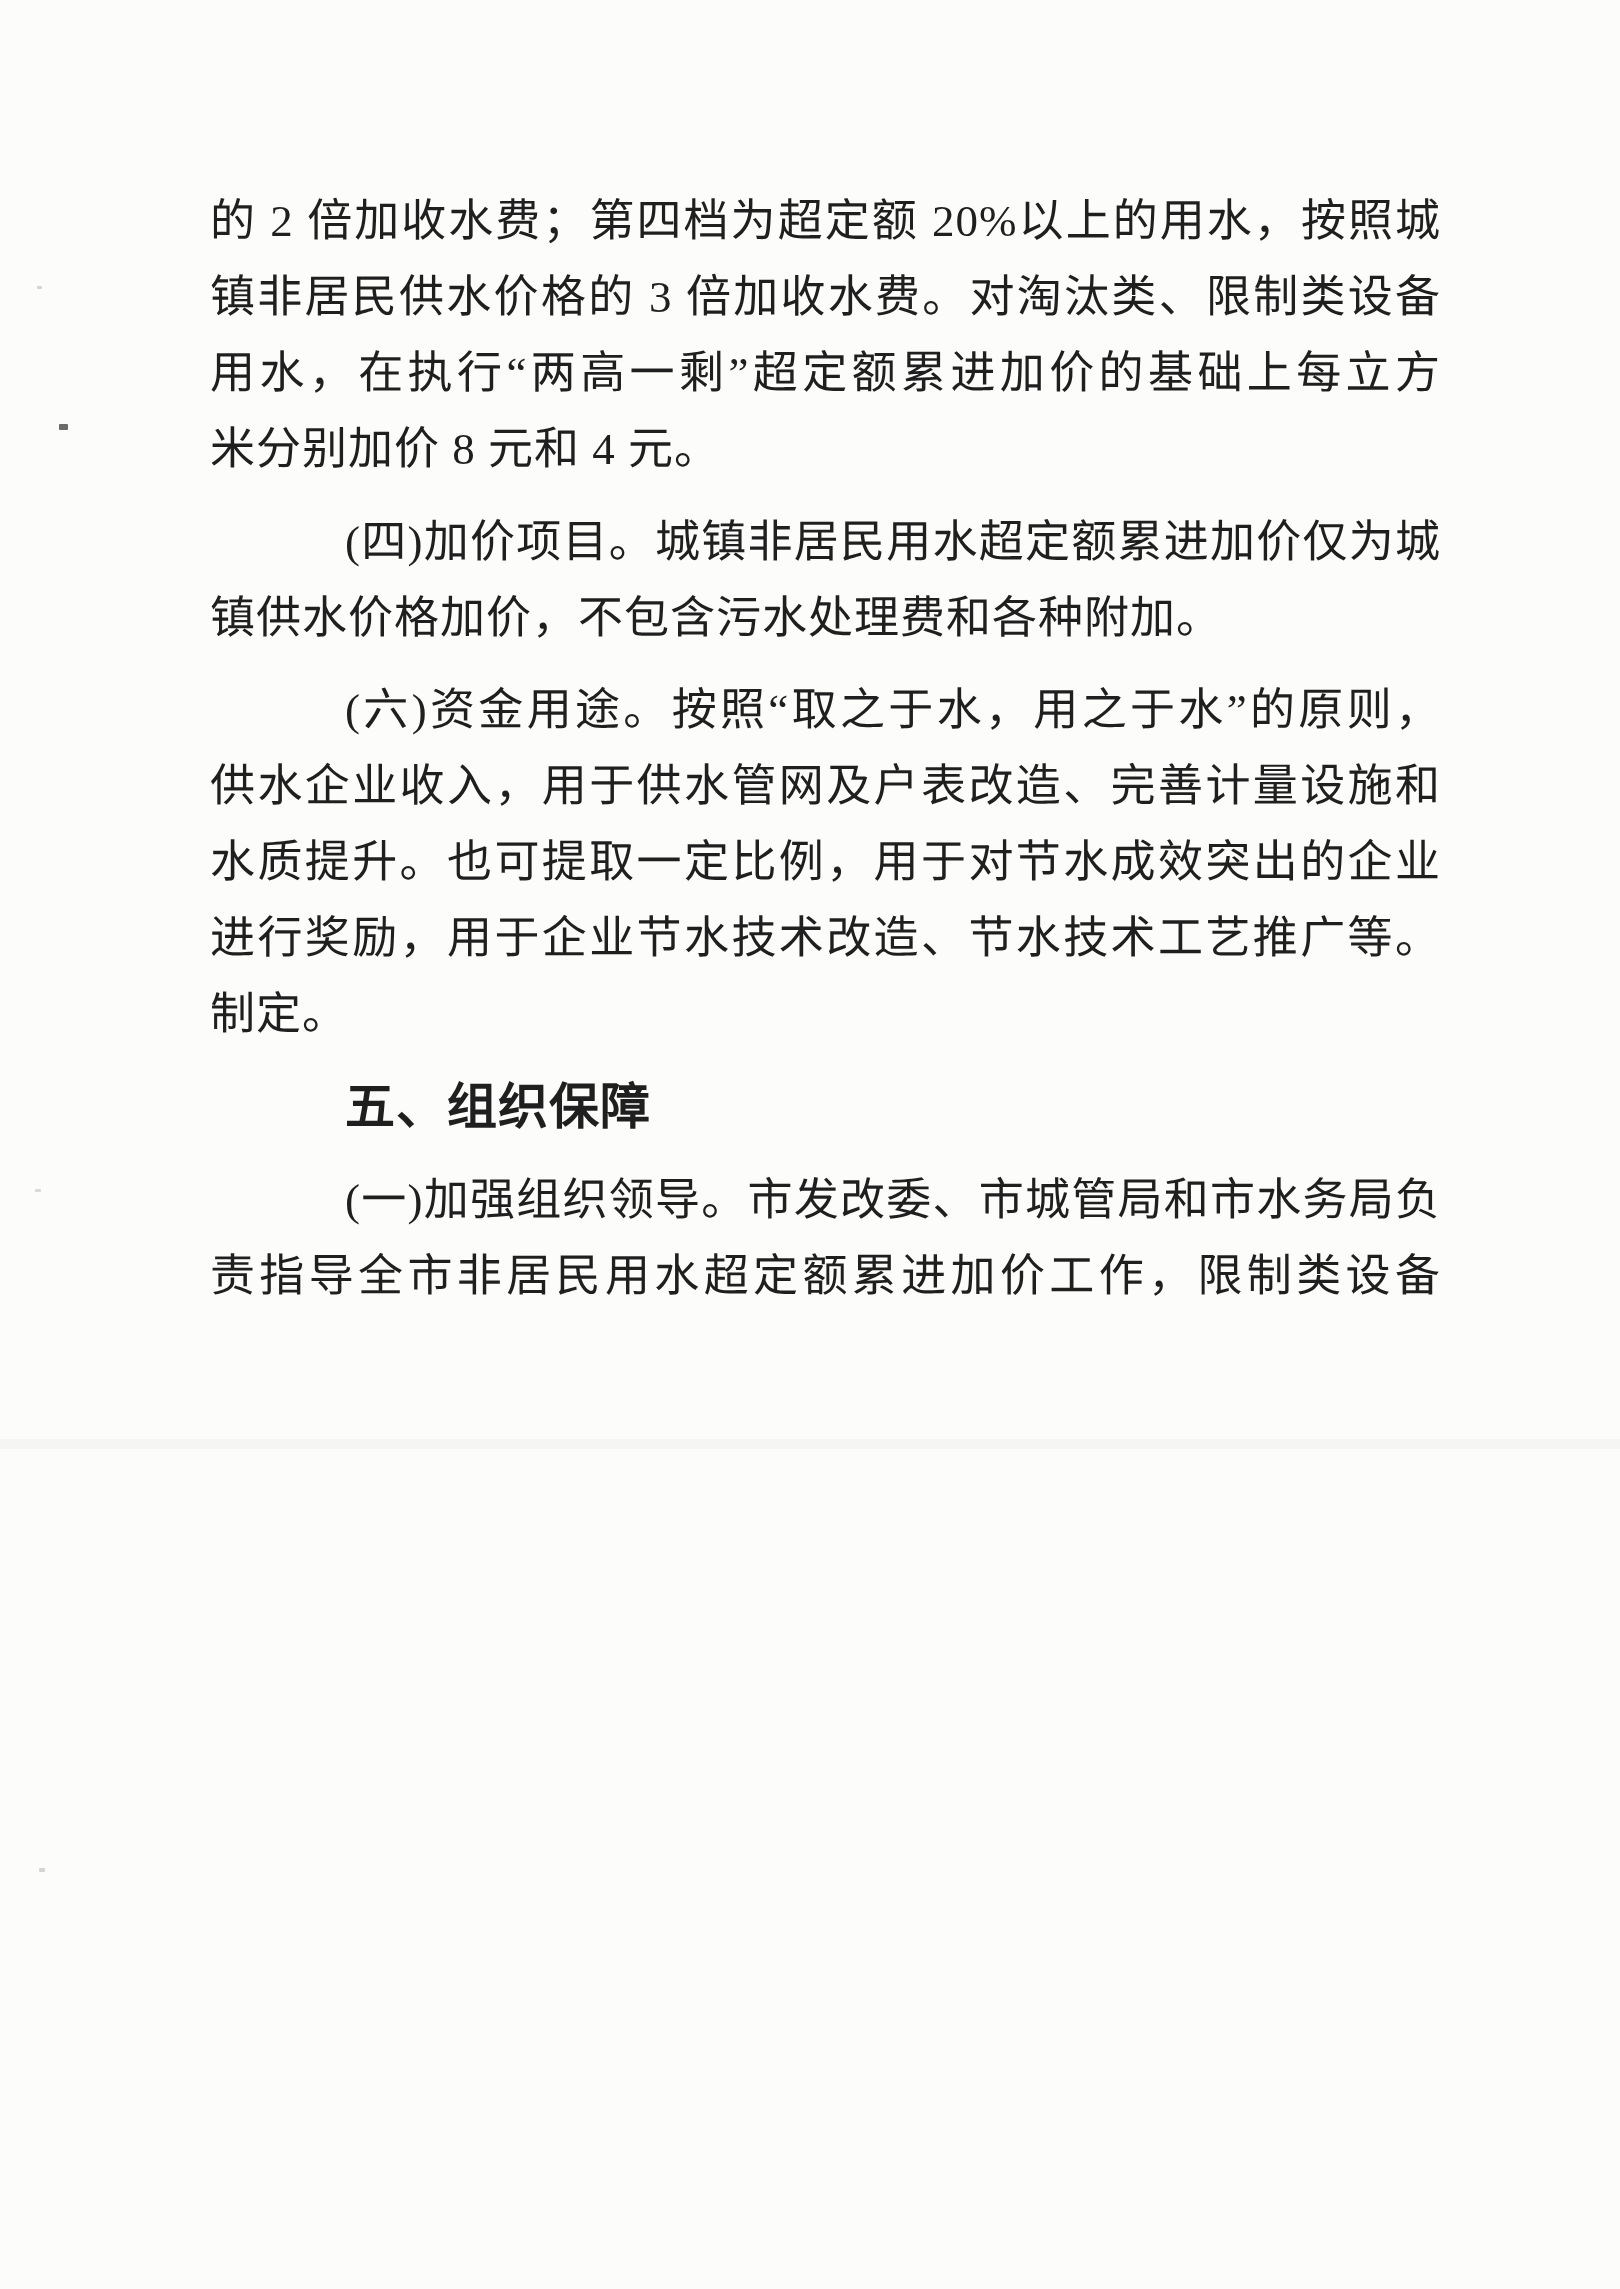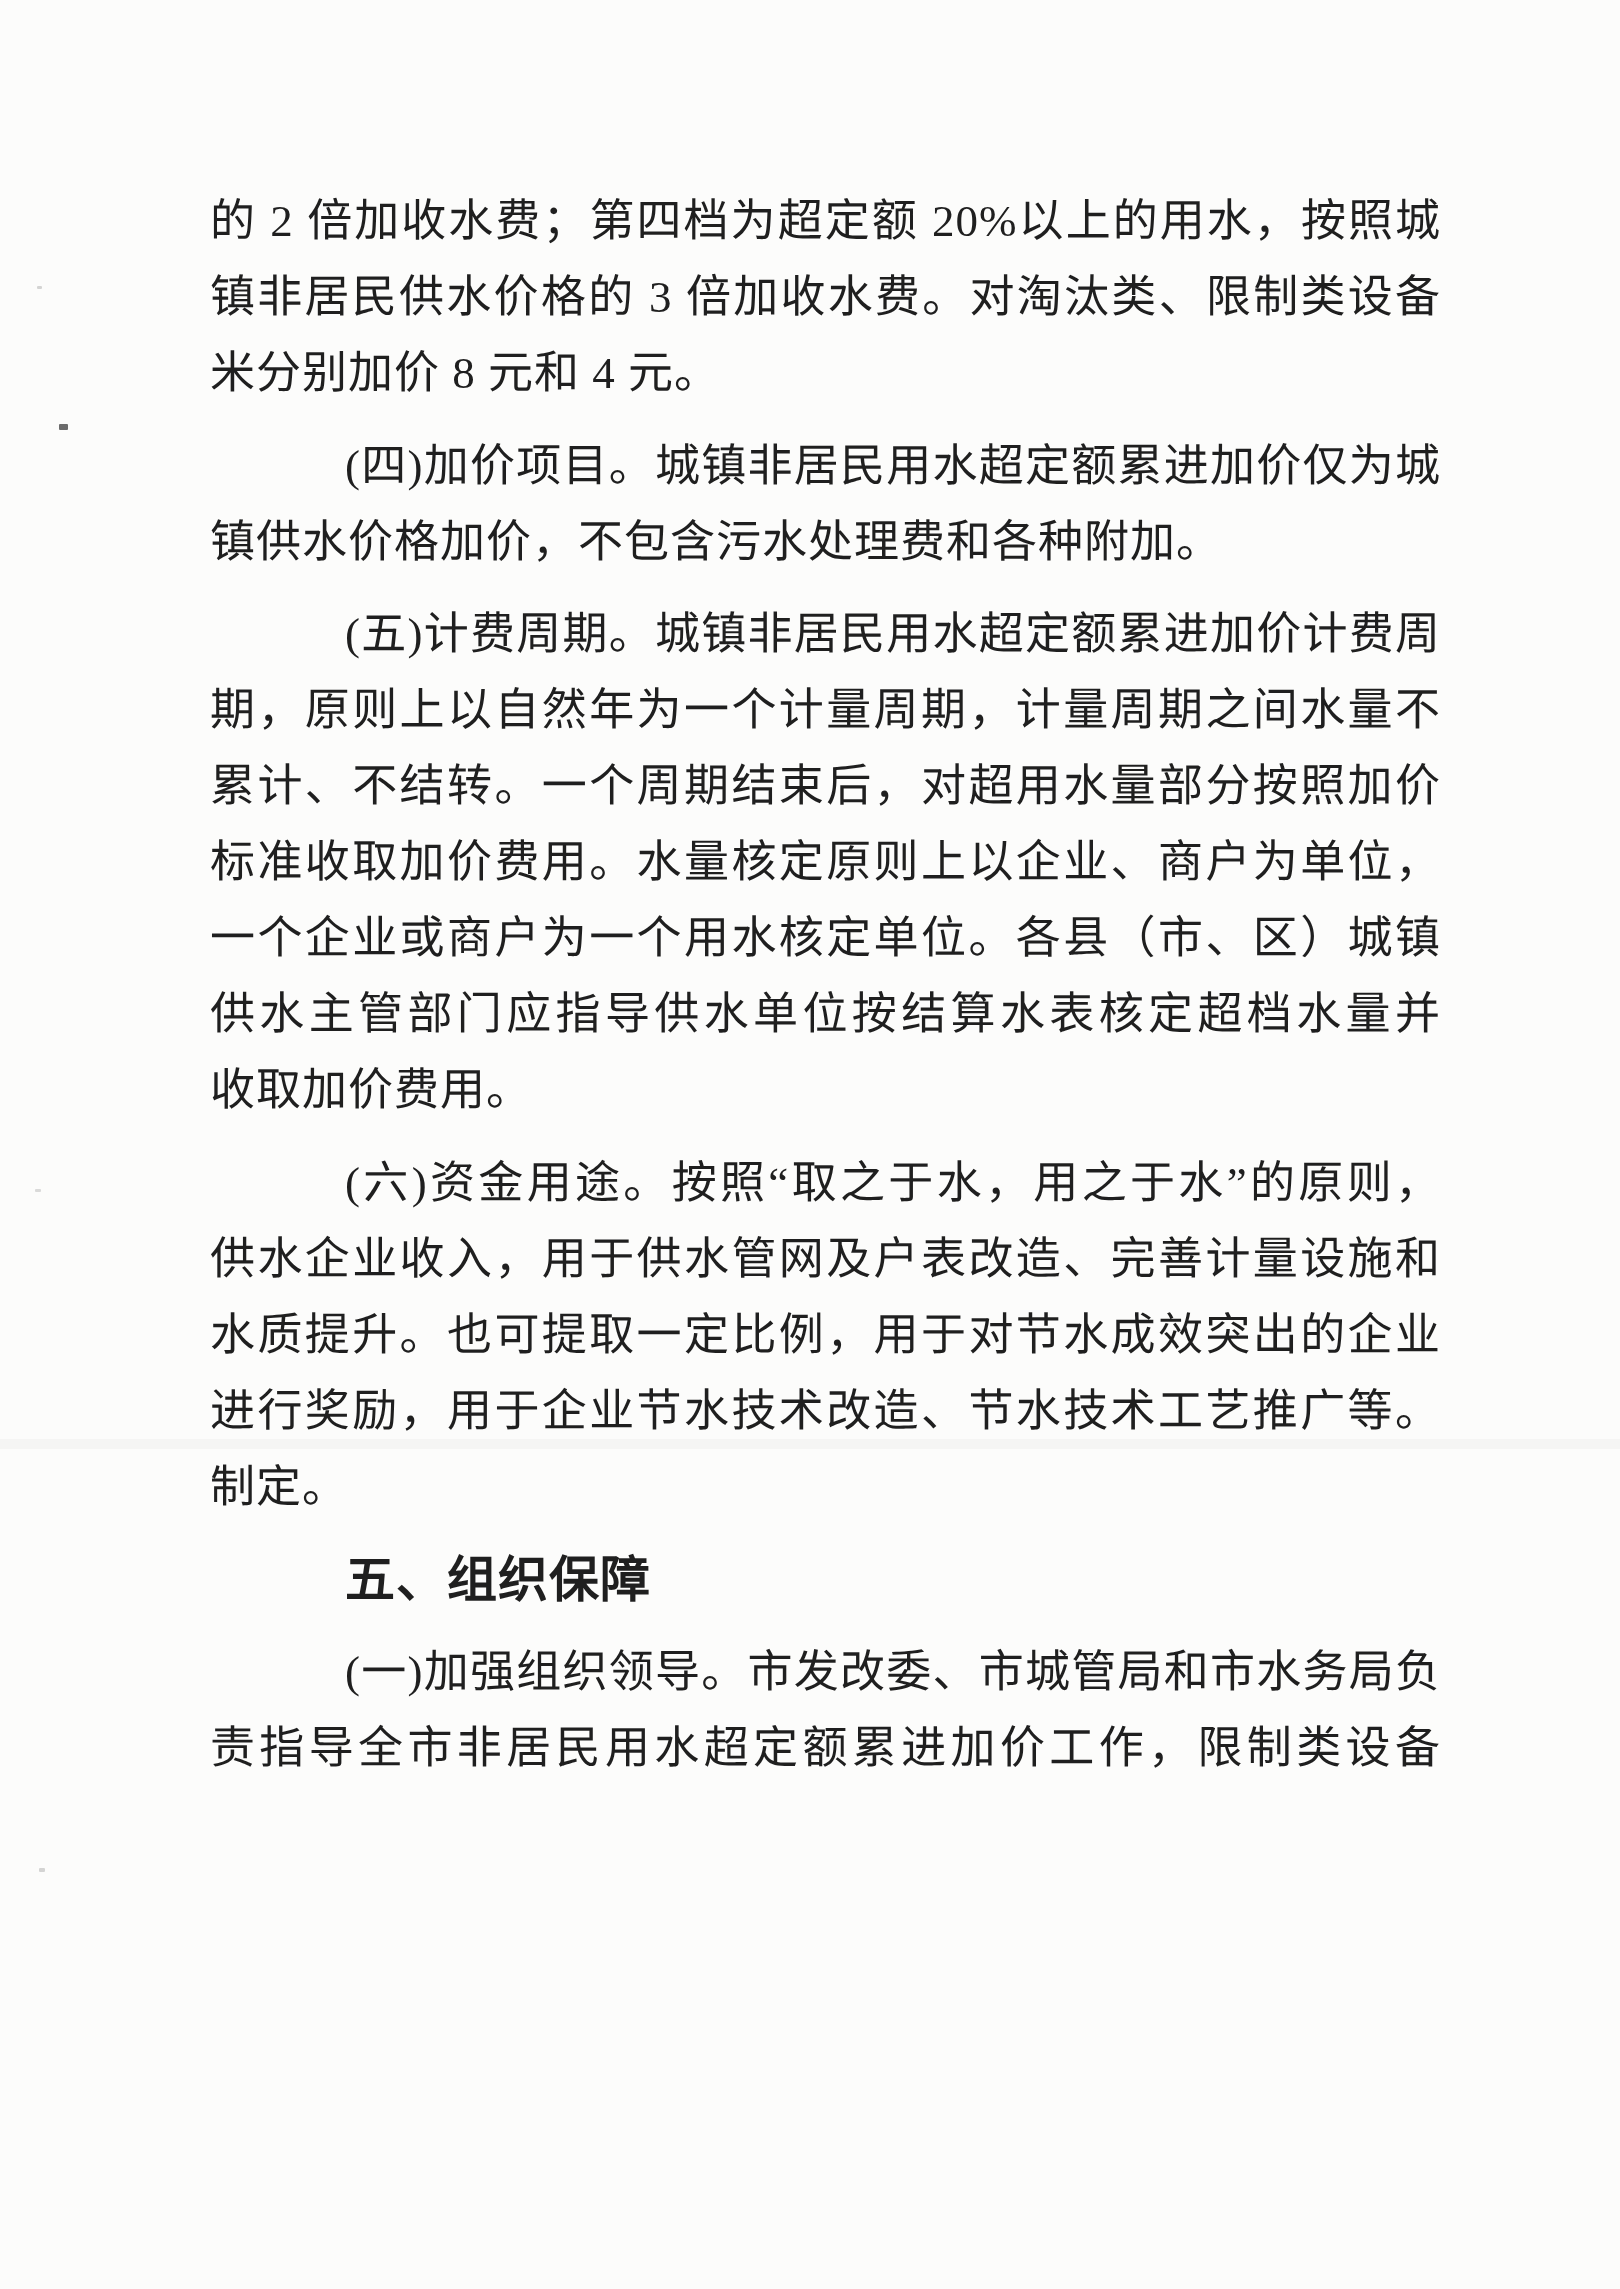--- a/index.html
+++ b/index.html
@@ -59,34 +59,26 @@
   <div class="scanband"></div>
   <div class="speck s1"></div>
   <div class="speck s2"></div>
   <div class="speck s3"></div>
   <div class="speck s4"></div>
 
   <div class="textblock">
       <div class="para">
         <div class="line fill">的 2 倍加收水费；第四档为超定额 20%以上的用水，按照城</div>
         <div class="line fill">镇非居民供水价格的 3 倍加收水费。对淘汰类、限制类设备</div>
+        <div class="line fill">用水，在执行“两高一剩”超定额累进加价的基础上每立方</div>
         <div class="line">米分别加价 8 元和 4 元。</div>
       </div>
       <div class="para">
         <div class="line fill start">(四)加价项目。城镇非居民用水超定额累进加价仅为城</div>
         <div class="line">镇供水价格加价，不包含污水处理费和各种附加。</div>
-      </div>
-      <div class="para">
-        <div class="line fill start">(五)计费周期。城镇非居民用水超定额累进加价计费周</div>
-        <div class="line fill">期，原则上以自然年为一个计量周期，计量周期之间水量不</div>
-        <div class="line fill">累计、不结转。一个周期结束后，对超用水量部分按照加价</div>
-        <div class="line fill">标准收取加价费用。水量核定原则上以企业、商户为单位，</div>
-        <div class="line fill">一个企业或商户为一个用水核定单位。各县（市、区）城镇</div>
-        <div class="line fill">供水主管部门应指导供水单位按结算水表核定超档水量并</div>
-        <div class="line">收取加价费用。</div>
       </div>
       <div class="para">
         <div class="line fill start">(六)资金用途。按照“取之于水，用之于水”的原则，</div>
         <div class="line fill">供水企业收入，用于供水管网及户表改造、完善计量设施和</div>
         <div class="line fill">水质提升。也可提取一定比例，用于对节水成效突出的企业</div>
         <div class="line fill">进行奖励，用于企业节水技术改造、节水技术工艺推广等。</div>
         <div class="line">制定。</div>
       </div>
       <div class="para heading">
         <div class="line start">五、组织保障</div>

